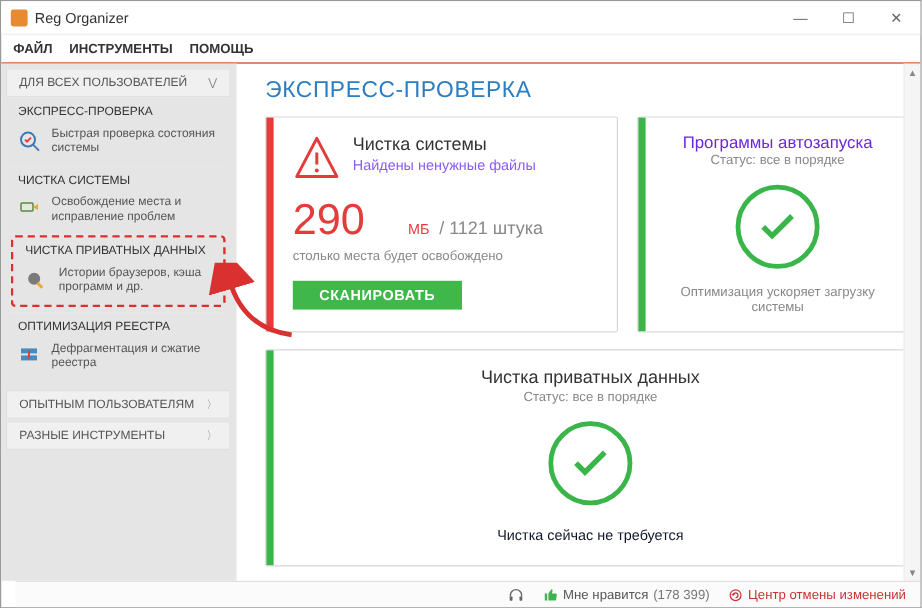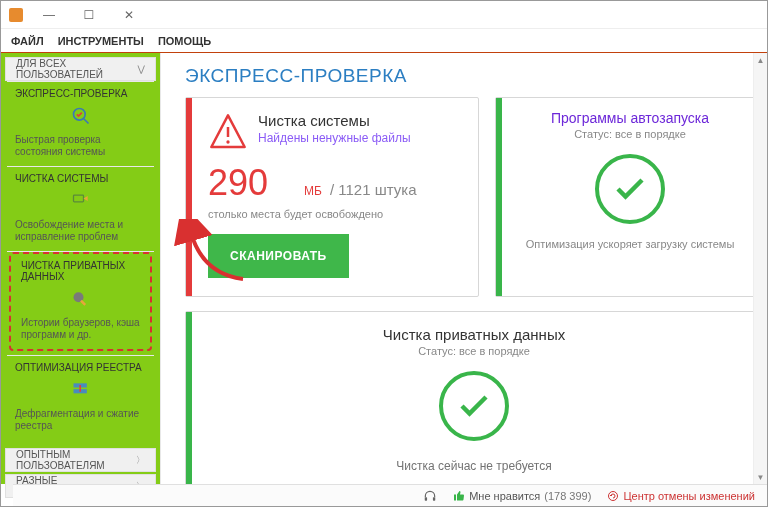--- a/index.html
+++ b/index.html
@@ -8,25 +8,25 @@
 .titlebar { height: 28px; display: flex; align-items: center; padding-left: 8px; background: #fff; border-bottom: 1px solid #eee; }
 .titlebar .app-icon { width: 14px; height: 14px; background: #e78b2e; border-radius: 2px; margin-right: 6px; }
 .titlebar .app-title { font-size: 12px; color: #333; flex: 1; }
 .win-btn { width: 40px; height: 100%; display: flex; align-items: center; justify-content: center; font-size: 12px; color: #666; }
 
 .menubar { height: 24px; display: flex; align-items: center; padding-left: 10px; gap: 14px; font-size: 11px; font-weight: 600; color: #333; border-bottom: 1px solid #c2410c; }
 .menubar span { cursor: default; }
 
 .content { display: flex; height: calc(100% - 28px - 24px - 22px); }
 
-.sidebar { width: 160px; border-right: 1px solid #e8e8e8; background: #84cc16; padding: 2px 4px; }
+.sidebar { width: 196px; border-right: 1px solid #e8e8e8; background: #e5e5e5; padding: 2px 4px; }
 .group-hdr { height: 24px; display: flex; align-items: center; justify-content: space-between; padding: 0 10px; font-size: 10px; color: #555; background: #f0f0f0; border: 1px solid #e0e0e0; margin-top: 2px; }
 .chevron { font-size: 9px; color: #888; }
 .sec-title { font-size: 10px; color: #333; padding: 6px 10px 2px; font-weight: 500; }
-.side-item { display: flex; align-items: center; gap: 8px; padding: 5px 10px 8px; flex-direction: column; }
+.side-item { display: flex; align-items: center; gap: 8px; padding: 5px 10px 8px; }
 .side-item .ic { width: 20px; height: 20px; flex: none; display:flex; align-items:center; justify-content:center; }
 .side-item .lbl { font-size: 10px; line-height: 1.2; color: #555; }
 .sep { height: 1px; background: #e8e8e8; margin: 0 2px; }
 .highlight-box { border: 2px dashed #d93030; border-radius: 4px; margin: 0 4px; }
 
 .main { flex: 1; padding: 6px 10px 6px 24px; overflow: hidden; position: relative; }
 .page-title { font-size: 19px; color: #2b7ec2; font-weight: 400; margin: 6px 0 10px; letter-spacing: .5px; }
 
 .cards-row { display: flex; gap: 16px; }
 .card { border: 1px solid #d7d7d7; border-radius: 2px; position: relative; background: #fff; }
@@ -36,49 +36,50 @@
 
 .card1 { width: 294px; padding: 14px 16px 18px 22px; }
 .c1-top { display: flex; gap: 10px; align-items: flex-start; }
 .tri { width: 40px; height: 40px; }
 .c1-head { font-size: 15px; color: #333; }
 .c1-sub { font-size: 12px; color: #8b5cf6; margin-top: 2px; }
 .bignum { font-size: 36px; color: #e43b3b; font-weight: 400; margin-top: 10px; display: flex; align-items: baseline; gap: 4px; }
 .bignum .unit { font-size: 12px; margin-left: 32px; }
 .bignum .after { font-size: 15px; color: #888; margin-left: 4px; }
 .note { font-size: 11px; color: #888; margin-top: 4px; }
-.scan-btn { margin-top: 14px; background: #3fb74a; color: #fff; border: none; padding: 15px 22px; font-size: 12px; font-weight: 600; letter-spacing: .5px; }
+.scan-btn { margin-top: 14px; background: #3fb74a; color: #fff; border: none; padding: 5px 22px; font-size: 12px; font-weight: 600; letter-spacing: .5px; }
 
 .card2 { flex: 1; min-width: 210px; padding: 12px 12px 12px 20px; display:flex; flex-direction:column; align-items:center; }
 .c2-head { font-size: 14px; color: #6d28d9; text-align:center; }
 .c2-sub { font-size: 11px; color: #888; text-align:center; margin-top: 2px; }
 .check-circle { width: 70px; height: 70px; border: 4px solid #39b54a; border-radius: 50%; margin: 14px auto; display:flex; align-items:center; justify-content:center; }
 .check-circle svg { width: 36px; height: 36px; }
 .c2-foot { font-size: 11px; color: #888; text-align:center; }
 
 .card3 { margin-top: 14px; padding: 14px 16px 18px 22px; display:flex; flex-direction:column; align-items:center; }
 .c3-head { font-size: 15px; color: #333; text-align:center; }
 .c3-sub { font-size: 11px; color: #888; text-align:center; margin-top: 2px; }
-.c3-foot { font-size: 12px; color: #737373; text-align:left; margin-top: 4px; }
+.c3-foot { font-size: 12px; color: #0f172a; text-align:left; margin-top: 4px; }
 
 .statusbar { position: absolute; left: 12px; right: 0; bottom: 0; height: 22px; border-top: 1px solid #e0e0e0; display:flex; align-items:center; justify-content:flex-end; gap: 16px; padding: 0 12px; font-size: 11px; color: #555; background:#fbfbfb; }
 .statusbar .ico { display:flex; align-items:center; gap:4px; }
 .like-count { color:#777; }
 .undo { color: #c33; display:flex; align-items:center; gap:4px; }
 
 .arrow-annotation { position: absolute; left: 162px; top: 218px; pointer-events:none; z-index:50; }
 
 .scrollbar-v { position:absolute; right:0; top:52px; width:14px; bottom:22px; background:#f5f5f5; border-left:1px solid #eee; }
 .scroll-arrow { height:14px; display:flex; align-items:center; justify-content:center; font-size:8px; color:#888; }
 </style>
 </head>
 <body>
 
 <div class="titlebar">
   <div class="app-icon"></div>
+  <div class="app-title">Reg Organizer</div>
   <div class="win-btn">—</div>
   <div class="win-btn">☐</div>
   <div class="win-btn">✕</div>
 </div>
 
 <div class="menubar">
   <span>ФАЙЛ</span>
   <span>ИНСТРУМЕНТЫ</span>
   <span>ПОМОЩЬ</span>
 </div>

